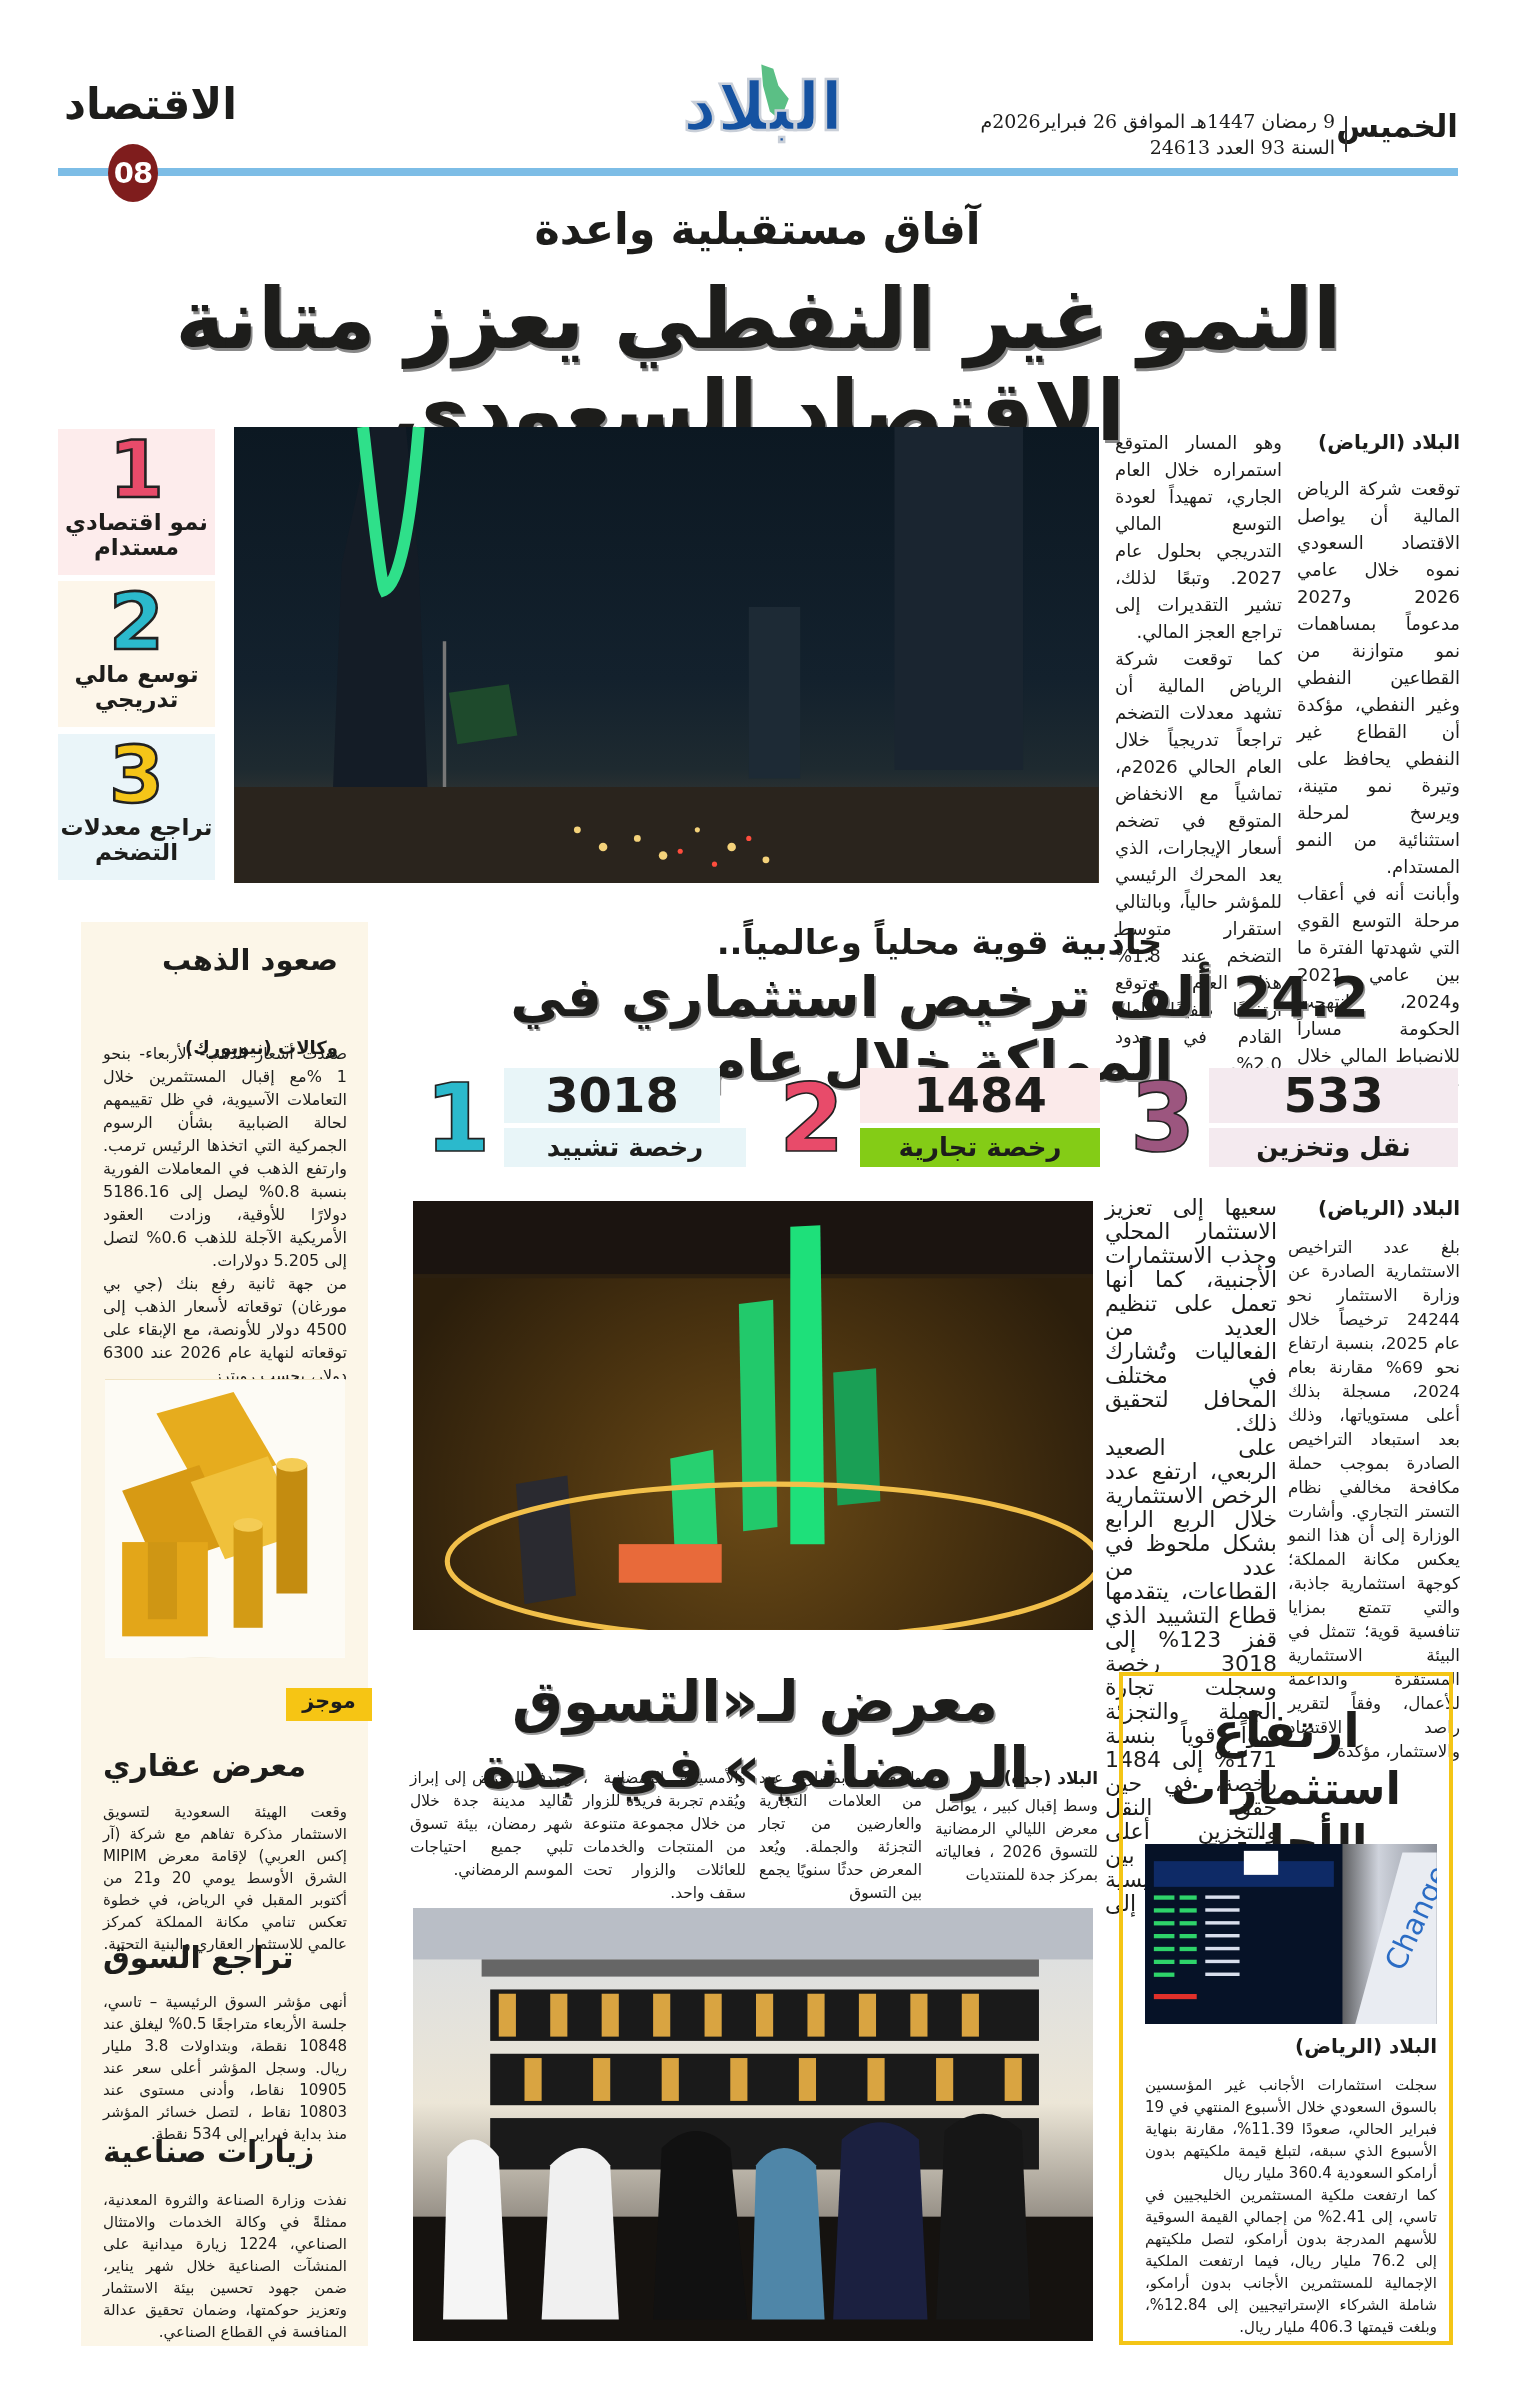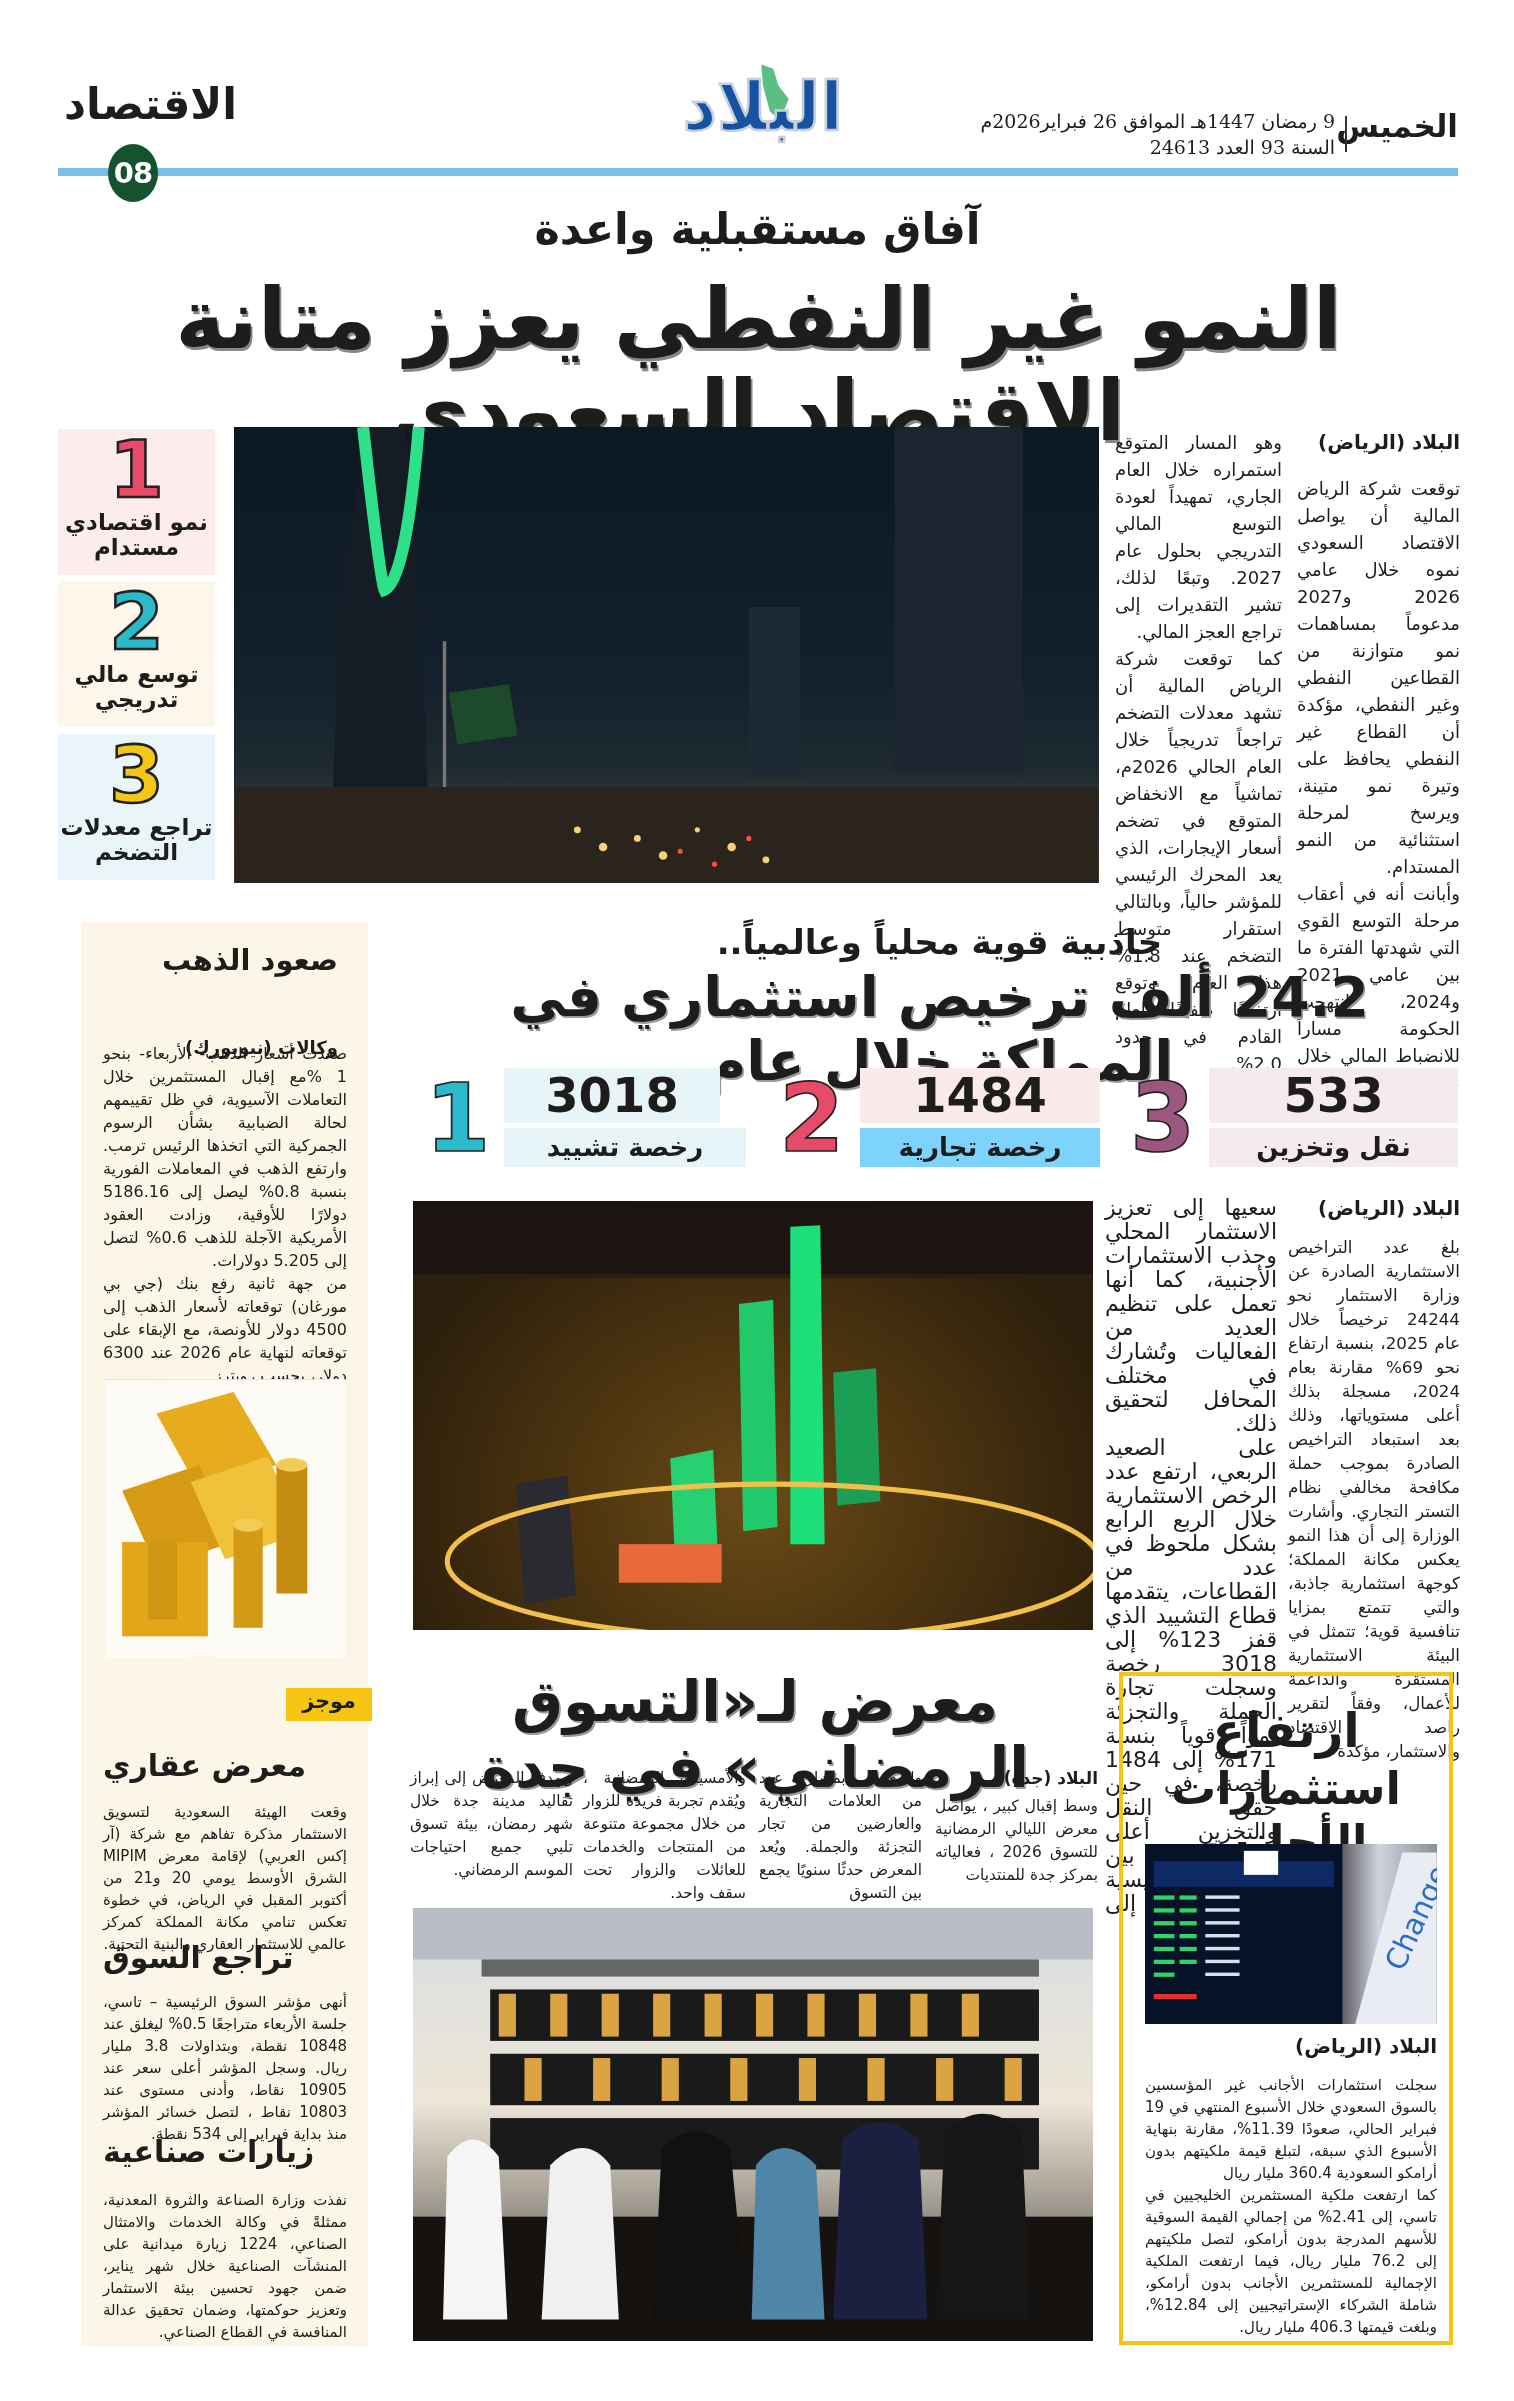--- a/index.html
+++ b/index.html
@@ -9,21 +9,21 @@
   .serif{font-family:"DejaVu Serif","Liberation Serif",serif;}
 
   
   #section-title{left:64px;top:79px;font-size:43px;font-weight:bold;letter-spacing:-0.9px;}
   #logo{left:660px;top:60px;width:206px;height:86px;}
   #day{right:57px;top:108px;font-size:31px;font-weight:bold;}
   #date-sep{left:1345px;top:116px;width:1.7px;height:36px;background:#333;}
   #date1{right:180px;top:110px;font-size:19px;white-space:nowrap;}
   #date2{right:180px;top:136px;font-size:19px;white-space:nowrap;}
   #rule{left:58px;top:168px;width:1400px;height:7.7px;background:#7dbde6;}
-  #page-num{left:108px;top:144px;width:50px;height:58px;border-radius:50%;background:#14532d;color:#fff;font-size:29px;font-weight:bold;display:flex;align-items:center;justify-content:center;letter-spacing:-0.9px;}
+  #page-num{left:108px;top:144px;width:50px;height:58px;border-radius:50%;background:#7f1d1d;color:#fff;font-size:29px;font-weight:bold;display:flex;align-items:center;justify-content:center;letter-spacing:-0.9px;}
 
   #kicker1{left:0;width:1515px;top:204px;text-align:center;font-size:43px;font-weight:bold;}
   #headline1{left:51px;width:1415px;top:273px;text-align:center;font-size:84px;font-weight:bold;letter-spacing:-2.6px;line-height:1.1;text-shadow:1.7px 2.6px 0 #888;}
 
   
   .nbox{position:absolute;left:58px;width:157px;height:146px;text-align:center;}
   .nbox .num{font-size:79px;font-weight:900;line-height:1;-webkit-text-stroke:2.6px #222;margin-top:1.7px;font-family:"DejaVu Sans",sans-serif;}
   .nbox .lbl{font-size:23px;font-weight:bold;line-height:1.1;direction:rtl;}
 
   
@@ -168,21 +168,21 @@
 <div class="brief-body" style="top:2189px">نفذت وزارة الصناعة والثروة المعدنية، ممثلةً في وكالة الخدمات والامتثال الصناعي، 1224 زيارة ميدانية على المنشآت الصناعية خلال شهر يناير، ضمن جهود تحسين بيئة الاستثمار وتعزيز حوكمتها، وضمان تحقيق عدالة المنافسة في القطاع الصناعي.</div>
 
 <div class="abs rtl" id="kicker2" style="text-align:center">جاذبية قوية محلياً وعالمياً..</div>
 <div class="abs rtl" id="headline2" style="text-align:center">24.2 ألف ترخيص استثماري في المملكة خلال عام</div>
 
 <div class="stat-num" style="left:1209px;top:1068px;width:249px;background:#f4eaef">533</div>
 <div class="stat-lbl" style="left:1209px;top:1128px;width:249px;background:#f4eaef">نقل وتخزين</div>
 <div class="stat-rank" style="left:1130px;top:1072px;color:#9c567f">3</div>
 
 <div class="stat-num" style="left:860px;top:1068px;width:240px;background:#fbeaea">1484</div>
-<div class="stat-lbl" style="left:860px;top:1128px;width:240px;background:#7dd3fc">رخصة تجارية</div>
+<div class="stat-lbl" style="left:860px;top:1128px;width:240px;background:#84cc16">رخصة تجارية</div>
 <div class="stat-rank" style="left:779px;top:1072px;color:#e84b6a">2</div>
 
 <div class="stat-num" style="left:504px;top:1068px;width:216px;background:#e8f5f8">3018</div>
 <div class="stat-lbl" style="left:504px;top:1128px;width:242px;background:#e8f5f8">رخصة تشييد</div>
 <div class="stat-rank" style="left:425px;top:1072px;color:#2bb9cc">1</div>
 
 <div class="photo" id="photo2">
   <svg width="680" height="429" viewBox="0 0 793 500">
     <rect width="793" height="90" fill="#1b1410"></rect>
     <rect x="0" y="85" width="793" height="415" fill="#3c2a10" opacity="0.5"></rect>

